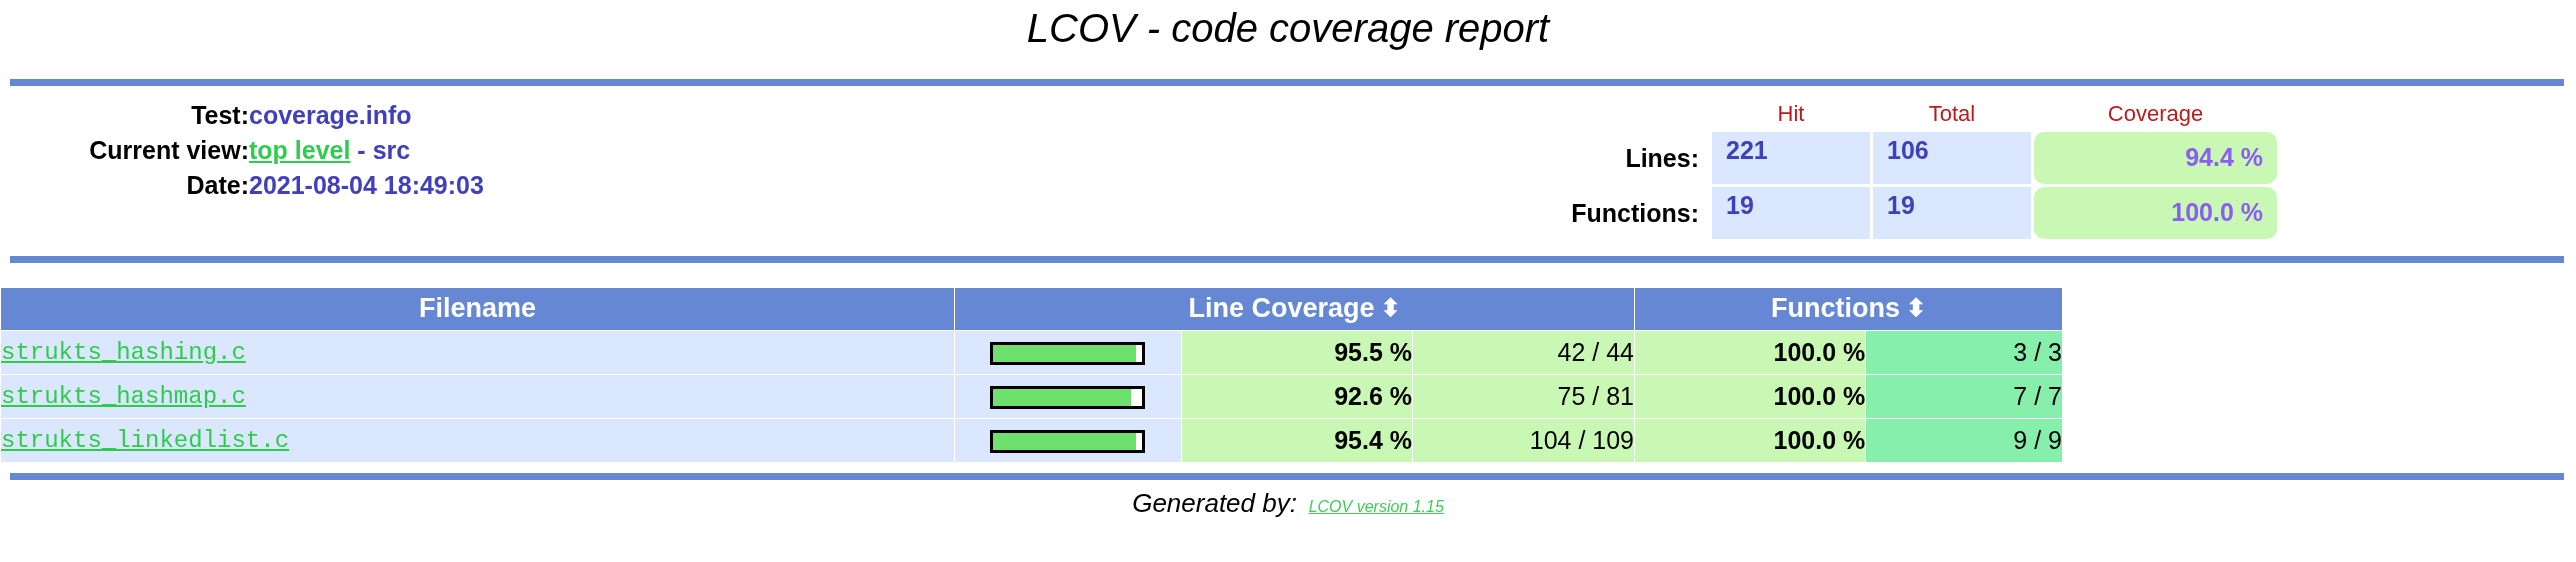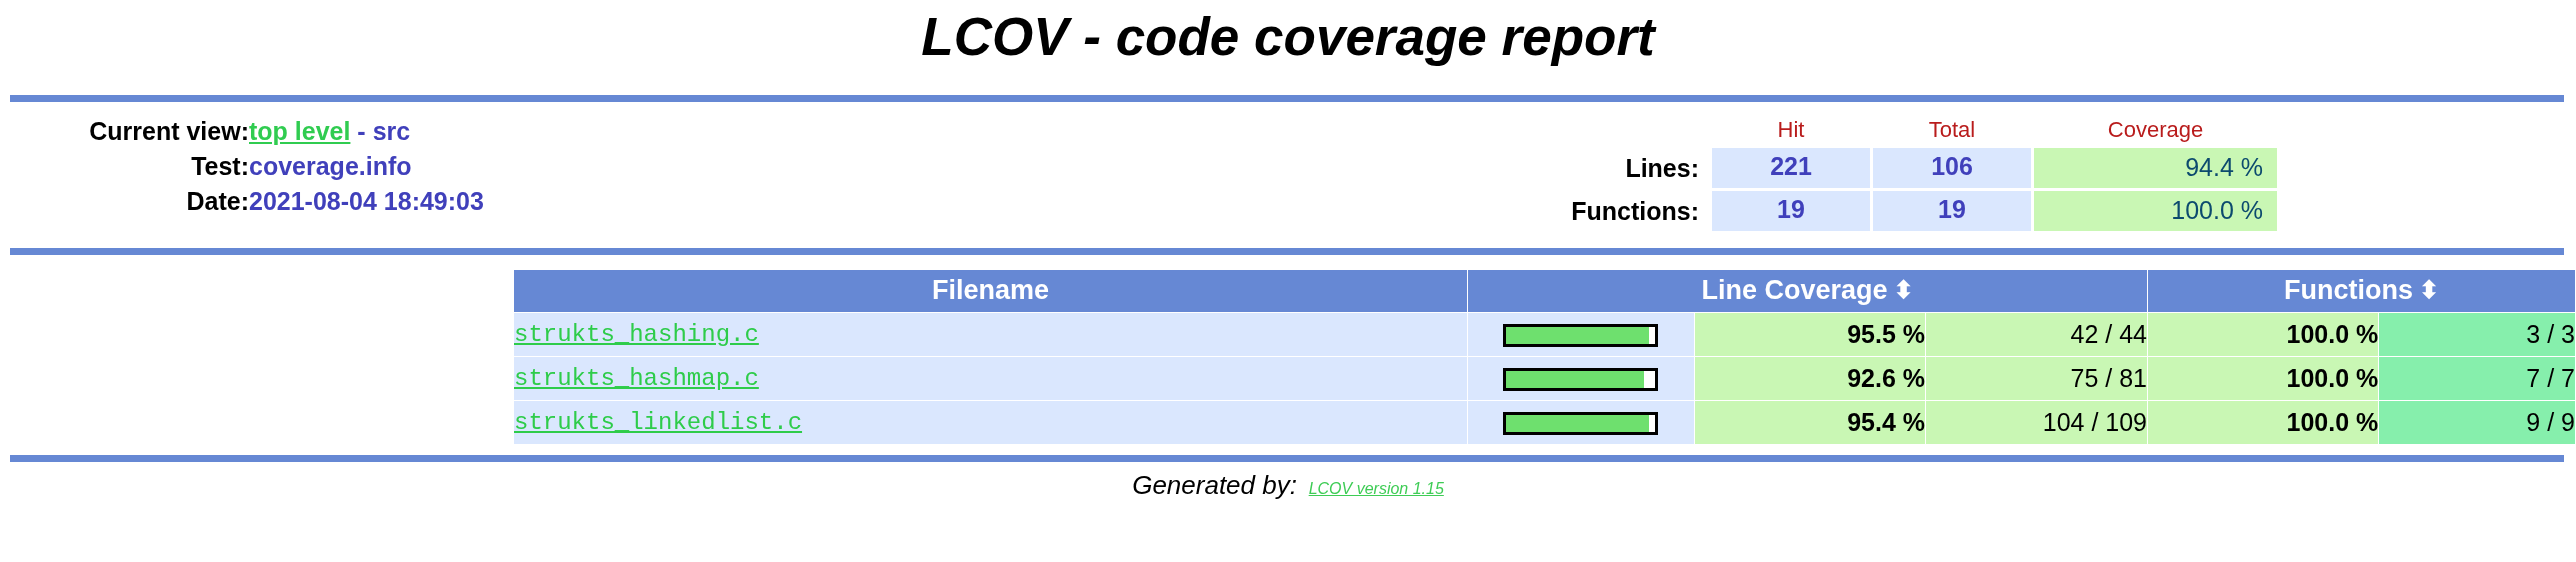--- a/index.html
+++ b/index.html
@@ -16,22 +16,22 @@
   }
 
   
   .title-bar {
     width: 100%;
     text-align: center;
     padding-top: 6px;
   }
   .title-text {
     font-family: "Liberation Sans", sans-serif;
-    font-size: 53px;
-    font-weight: bold;
+    font-size: 40px;
+    font-weight: normal;
     font-style: italic;
     letter-spacing: 0px;
     color: #000000;
     display: inline-block;
   }
 
   
   .rule {
     height: 7px;
     background: #6688d4;
@@ -108,42 +108,43 @@
     text-align: right;
     padding-right: 10px;
     white-space: nowrap;
     background: transparent;
   }
   table.summary-table td.num {
     background: #dae7fe;
     color: #4040bb;
     font-size: 25px;
     font-weight: bold;
-    text-align: center;
-    padding: 3px 14px 7px 14px;
+    text-align: left;
+    padding: 3px 14px 19px 14px;
     width: 130px;
     line-height: 30px;
   }
   table.summary-table td.pct {
     background: #c9f7b4;
-    color: #0c4a6e;
-    font-size: 25px;
-    font-weight: normal;
+    color: #8b5cf6;
+    font-size: 25px;
+    font-weight: bold;
     text-align: right;
     padding: 3px 14px 5px 14px;
     width: 215px;
     line-height: 30px;
+    border-radius: 10px;
   }
 
   
   .main-wrap {
     width: 100%;
     display: flex;
-    justify-content: flex-end;
-    padding-top: 14px;
+    justify-content: flex-start;
+    padding-top: 24px;
   }
   table.cov-table {
     border-collapse: separate;
     border-spacing: 1px;
     background: #ffffff;
     width: 2063px;
     table-layout: fixed;
   }
   table.cov-table th {
     background: #6688d4;
@@ -261,26 +262,26 @@
 </div>
 
 <div class="rule rule-top"></div>
 
 <div class="header-area">
 
   <div class="info-block">
     <table class="info-table">
       <tbody>
         <tr>
+          <td class="info-label">Test:</td>
+          <td class="info-value">coverage.info</td>
+        </tr>
+        <tr>
           <td class="info-label">Current view:</td>
           <td class="info-value"><a class="headlink" href="#">top level</a><span class="dash-sep"> - </span><span class="src-label">src</span></td>
-        </tr>
-        <tr>
-          <td class="info-label">Test:</td>
-          <td class="info-value">coverage.info</td>
         </tr>
         <tr>
           <td class="info-label">Date:</td>
           <td class="info-value">2021-08-04 18:49:03</td>
         </tr>
       </tbody>
     </table>
   </div>
 
   <div class="summary-block">

